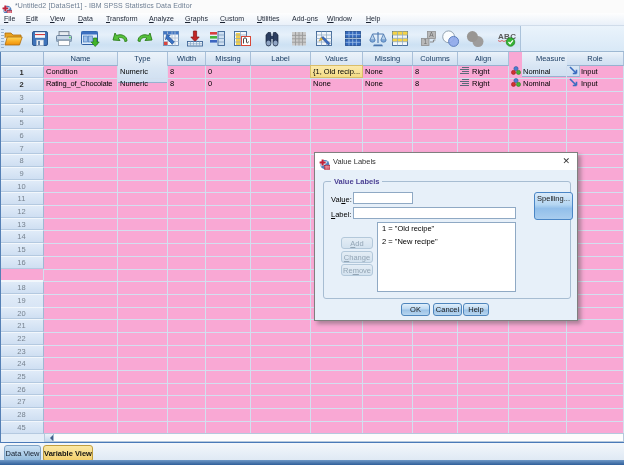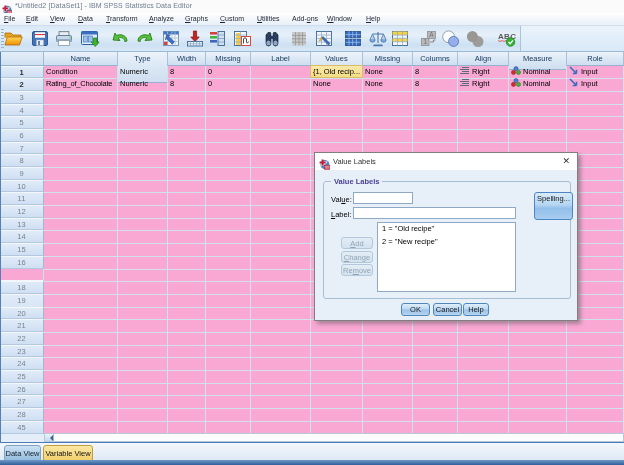--- a/index.html
+++ b/index.html
@@ -30,21 +30,21 @@
 .rowhdr.b { color:#2b2b2b; font-weight:bold; }
 .cell { position:absolute; font-size:7.5px; color:#000; white-space:nowrap; overflow:hidden; }
 
 #hscroll { position:absolute; left:44px; top:433px; width:580px; height:9px; background:#fdfdfd; border:1px solid #b5c9dd; }
 #hscroll .larr { position:absolute; left:0px; top:0px; width:9px; height:7px; background:linear-gradient(#ecf3fa,#c6daee); border-right:1px solid #9fb8d0; }
 #hscroll .larr:before { content:""; position:absolute; left:2px; top:0.5px; border:3px solid transparent; border-right-color:#41608a; }
 
 #tabbar { position:absolute; left:0; top:443px; width:624px; height:17px; background:linear-gradient(#f3f7fb,#dfe9f4); }
 .tab { position:absolute; top:445px; height:16px; font-size:7.5px; line-height:15px; text-align:center; border-radius:3px 3px 2px 2px; }
 #tab1 { left:4px; width:37px; background:linear-gradient(#cde2f4,#94bcdd); border:1px solid #7fa3c6; color:#16202e;text-align:center; }
-#tab2 { left:43px; width:50px; background:linear-gradient(#fbe8a4,#f3d06e); border:1px solid #bf9d3f; color:#111; font-weight:normal; }
+#tab2 { left:43px; width:50px; background:linear-gradient(#fbe8a4,#f3d06e); border:1px solid #bf9d3f; color:#111; font-weight:bold; }
 #bluestrip { position:absolute; left:0; top:460px; width:624px; height:5px; background:linear-gradient(#6f99c7,#2f5e99); }
 
 #dlg { position:absolute; left:314px; top:152px; width:264px; height:169px; background:#e7f0f9;
   border:1px solid #7f7f7f; box-shadow:3px 3px 4px rgba(80,80,80,0.45); }
 #dlgtitle { position:absolute; left:0; top:0; width:262px; height:17px; background:#fff; }
 #dlgtitle .t { position:absolute; left:18px; top:4px; font-size:7.5px; color:#333; }
 #dlgtitle .x { position:absolute; right:7px; top:3px; font-size:9px; color:#333; }
 .grp { position:absolute; left:8px; top:28px; width:248px; height:118px; border:1px solid #a7bdd2; border-radius:3px; }
 .grp .lbl { position:absolute; left:7px; top:-5px; background:#e7f0f9; padding:0 3px; font-size:7.5px; font-weight:bold; color:#4a3f93; }
 .dl { position:absolute; font-size:7.5px; color:#000; }
@@ -214,21 +214,21 @@
       <div class="hdrcell" style="left:0;width:44px;height:13.5px;background:linear-gradient(#e4eef9,#d0e0f1);border-right:1px solid #9fb8d4"></div>
       <div class="hdrcell" style="left:44px;width:74px;height:13.5px">Name</div>
       <div class="hdrcell" style="left:118px;width:50px;height:31px">Type</div>
       <div class="hdrcell" style="left:168px;width:38px;height:13.5px">Width</div>
       <div class="hdrcell" style="left:206px;width:45px;height:13.5px">Missing</div>
       <div class="hdrcell" style="left:251px;width:60px;height:13.5px">Label</div>
       <div class="hdrcell" style="left:311px;width:52px;height:24px">Values</div>
       <div class="hdrcell" style="left:363px;width:50px;height:13.5px">Missing</div>
       <div class="hdrcell" style="left:413px;width:45px;height:13.5px">Columns</div>
       <div class="hdrcell" style="left:458px;width:51px;height:13.5px">Align</div>
-      <div class="hdrcell" style="left:509px;width:58px;height:18px">Measure</div>
+      <div class="hdrcell" style="left:522px;width:58px;height:25px">Measure</div>
       <div class="hdrcell" style="left:567px;width:57px;height:13.5px">Role</div>
       <div class="vline" style="left:43px;top:13.5px;height:368.5px"></div>
       <div class="vline" style="left:117px;top:13.5px;height:368.5px"></div>
       <div class="vline" style="left:167px;top:13.5px;height:368.5px"></div>
       <div class="vline" style="left:205px;top:13.5px;height:368.5px"></div>
       <div class="vline" style="left:250px;top:13.5px;height:368.5px"></div>
       <div class="vline" style="left:310px;top:13.5px;height:368.5px"></div>
       <div class="vline" style="left:362px;top:13.5px;height:368.5px"></div>
       <div class="vline" style="left:412px;top:13.5px;height:368.5px"></div>
       <div class="vline" style="left:457px;top:13.5px;height:368.5px"></div>

